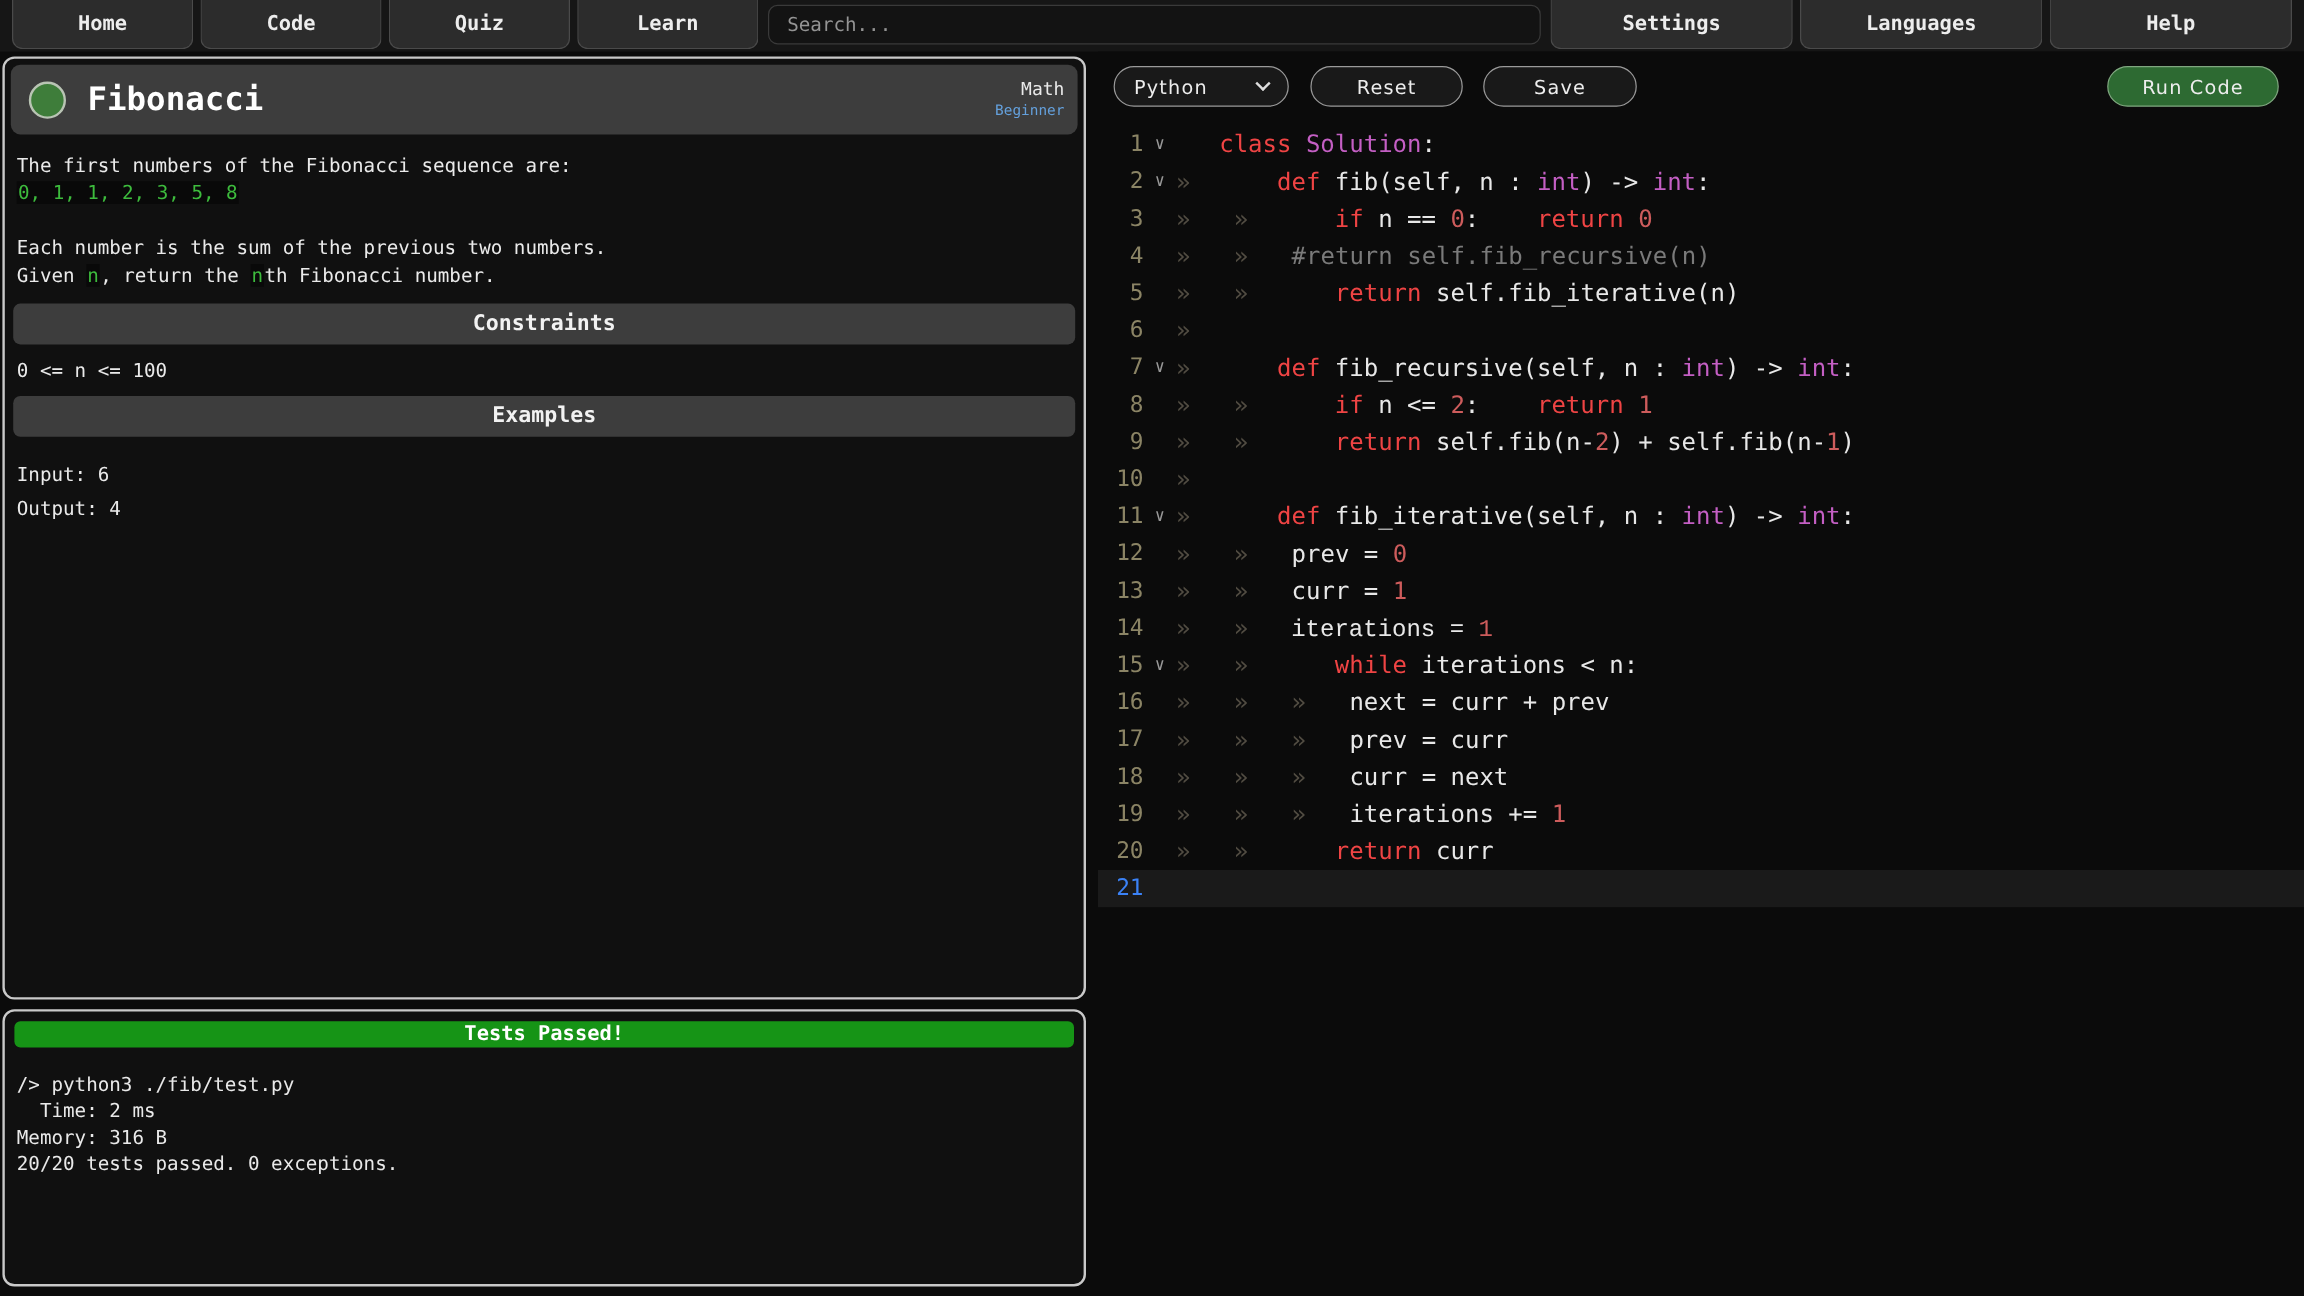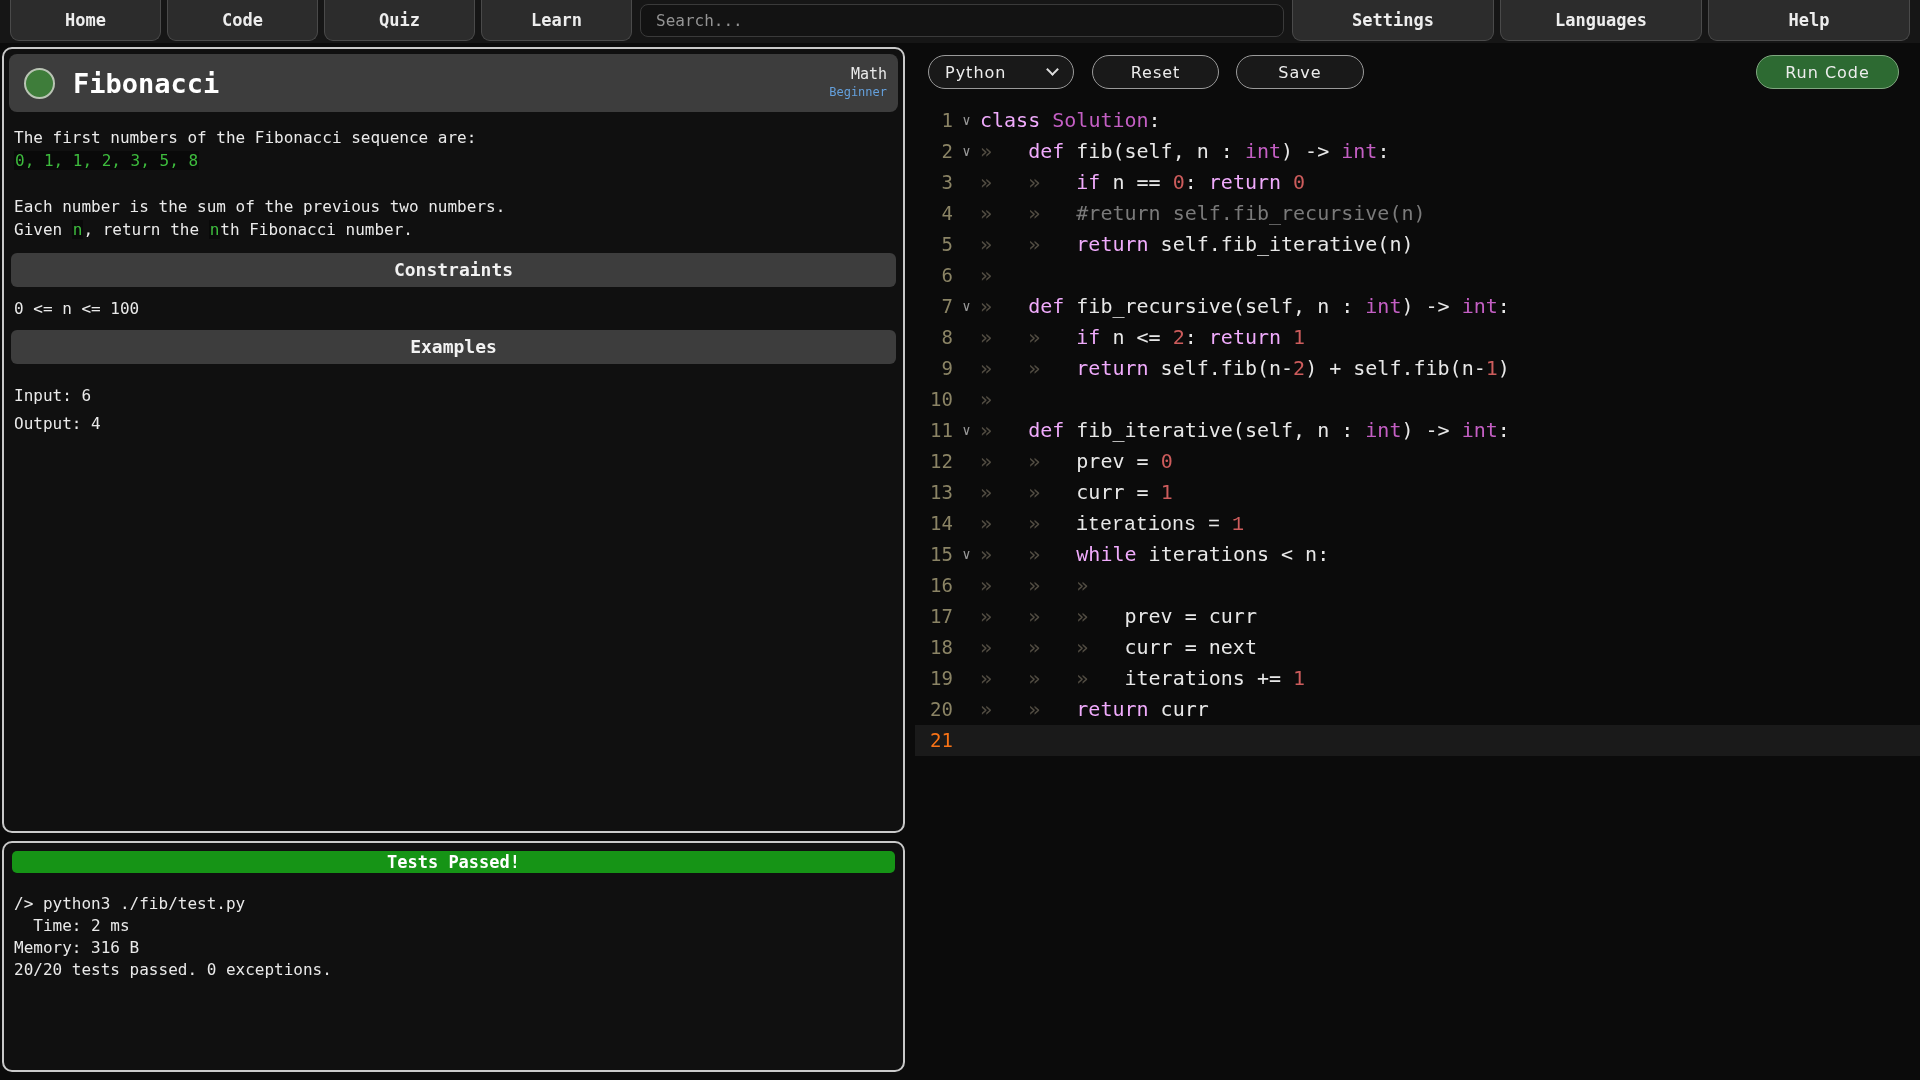--- a/index.html
+++ b/index.html
@@ -60,25 +60,25 @@
   #reset-btn { width: 127px; margin-left: 18px; }
   #save-btn  { width: 128px; margin-left: 17px; }
   #run-btn   { width: 143px; margin-left: auto; background: #2d6a32; border-color: #7fa77f; }
   .chev { width: 9px; height: 9px; border-right: 2px solid #dddddd; border-bottom: 2px solid #dddddd;
     transform: rotate(45deg); margin-top: -5px; flex: none; }
 
   #editor { position: absolute; top: 62px; left: 0; right: 0; }
   .row { display: flex; height: 31px; line-height: 31px; }
   .row.active { background: #1a1a1a; }
   .lnum { flex: none; width: 38px; text-align: right; color: #8b8465; font-size: 19px; }
-  .row.active .lnum { color: #f97316; }
+  .row.active .lnum { color: #3b82f6; }
   .fold { flex: none; width: 27px; text-align: center; color: #989898; font-size: 14px; cursor: pointer; }
   .codeln { flex: 1 1 auto; position: relative; font-size: 20px; white-space: pre; color: #e8e8e8; }
   .indent-mark { position: absolute; top: 0; color: #514c42; }
-  .tk-kw { color: #f0abfc; }
+  .tk-kw { color: #ef4444; margin-left: 36px; }
   .tk-ty { color: #c45fc4; }
   .tk-num { color: #cd5c5c; }
   .tk-cm { color: #7a7a7a; }
   .tk-pl { color: #e8e8e8; }
 </style>
 </head>
 <body>
 
 <div class="nav">
   <span id="nav-left" style="display:contents"><div class="nav-btn">Home</div><div class="nav-btn">Code</div><div class="nav-btn">Quiz</div><div class="nav-btn">Learn</div></span>
@@ -205,21 +205,21 @@
         <div class="codeln"><span class="indent-mark" style="left: 0ch;">»</span><span class="indent-mark" style="left: 4ch;">»</span><span style="padding-left: 8ch; display: inline-block; font-family: Liberation Mono, monospace;"><span class="tk-pl">iterations = </span><span class="tk-num">1</span></span></div>
       </div>
       <div class="row">
         <div class="lnum">15</div>
         <div class="fold">∨</div>
         <div class="codeln"><span class="indent-mark" style="left: 0ch;">»</span><span class="indent-mark" style="left: 4ch;">»</span><span style="padding-left: 8ch; display: inline-block;"><span class="tk-kw">while</span><span class="tk-pl"> iterations &lt; n:</span></span></div>
       </div>
       <div class="row">
         <div class="lnum">16</div>
         <div class="fold"></div>
-        <div class="codeln"><span class="indent-mark" style="left: 0ch;">»</span><span class="indent-mark" style="left: 4ch;">»</span><span class="indent-mark" style="left: 8ch;">»</span></div>
+        <div class="codeln"><span class="indent-mark" style="left: 0ch;">»</span><span class="indent-mark" style="left: 4ch;">»</span><span class="indent-mark" style="left: 8ch;">»</span><span style="padding-left: 12ch; display: inline-block;"><span class="tk-pl">next = curr + prev</span></span></div>
       </div>
       <div class="row">
         <div class="lnum">17</div>
         <div class="fold"></div>
         <div class="codeln"><span class="indent-mark" style="left: 0ch;">»</span><span class="indent-mark" style="left: 4ch;">»</span><span class="indent-mark" style="left: 8ch;">»</span><span style="padding-left: 12ch; display: inline-block;"><span class="tk-pl">prev = curr</span></span></div>
       </div>
       <div class="row">
         <div class="lnum">18</div>
         <div class="fold"></div>
         <div class="codeln"><span class="indent-mark" style="left: 0ch;">»</span><span class="indent-mark" style="left: 4ch;">»</span><span class="indent-mark" style="left: 8ch;">»</span><span style="padding-left: 12ch; display: inline-block;"><span class="tk-pl">curr = next</span></span></div>

